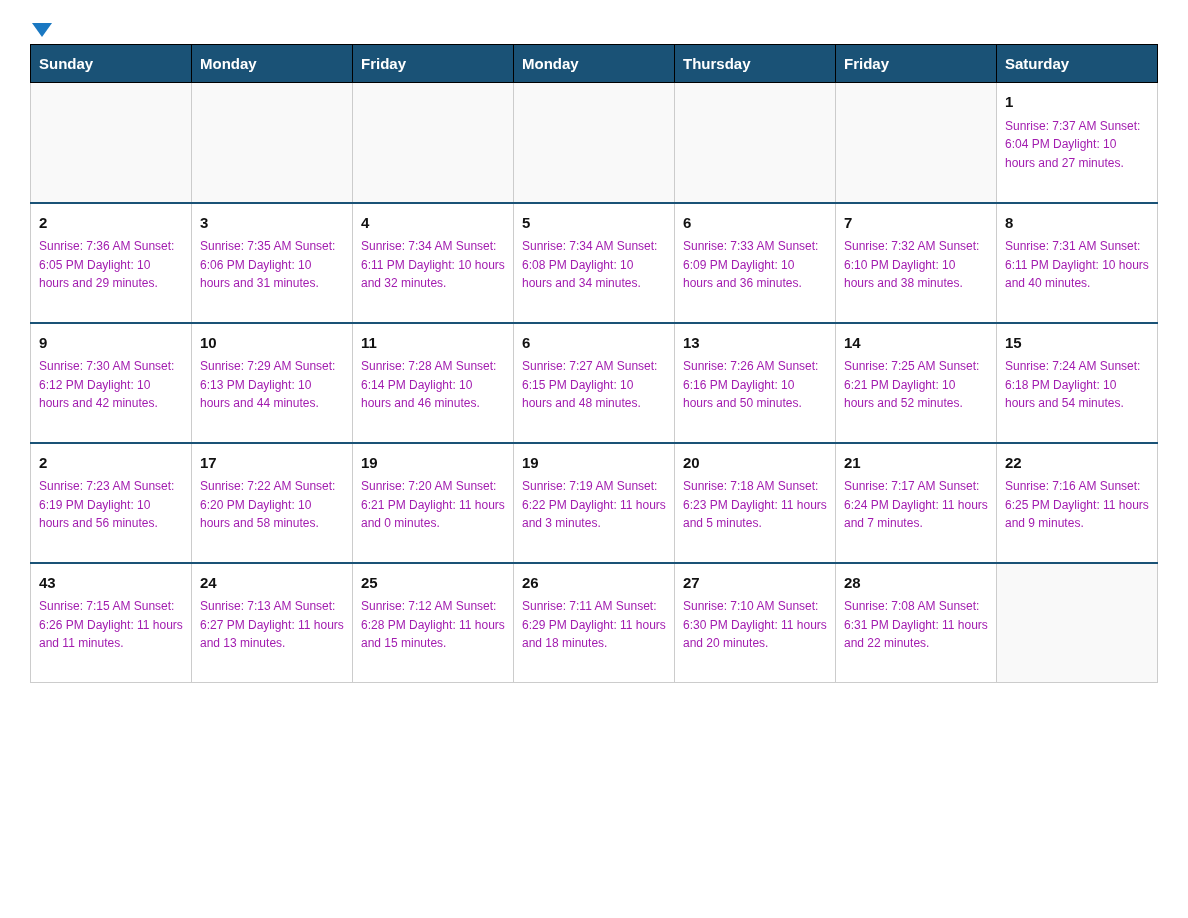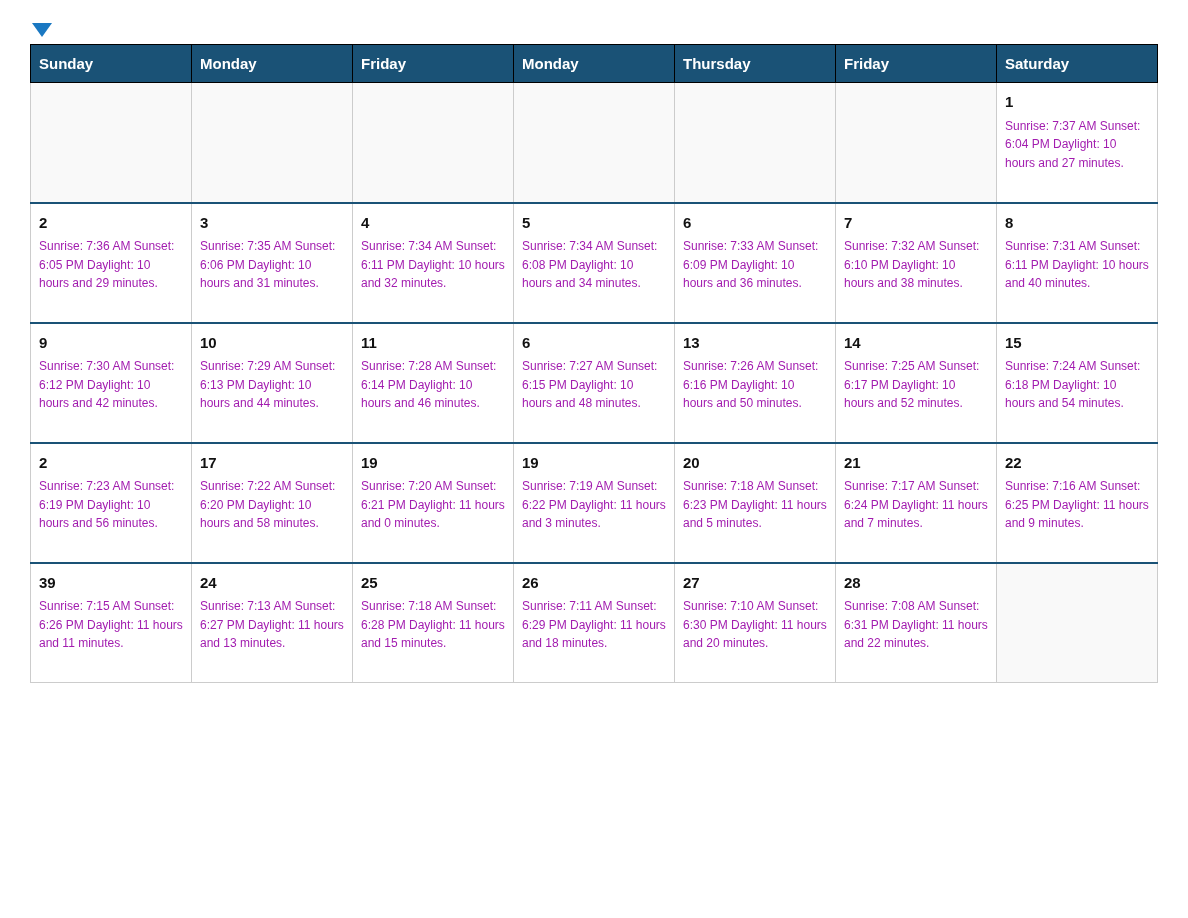--- a/index.html
+++ b/index.html
@@ -233,21 +233,21 @@
         <td>
           <span class="day-num">13</span>
           <div class="day-info">Sunrise: 7:26 AM
 Sunset: 6:16 PM
 Daylight: 10 hours
 and 50 minutes.</div>
         </td>
         <td>
           <span class="day-num">14</span>
           <div class="day-info">Sunrise: 7:25 AM
-Sunset: 6:17 PM
+Sunset: 6:21 PM
 Daylight: 10 hours
 and 52 minutes.</div>
         </td>
         <td>
           <span class="day-num">15</span>
           <div class="day-info">Sunrise: 7:24 AM
 Sunset: 6:18 PM
 Daylight: 10 hours
 and 54 minutes.</div>
         </td>
@@ -298,36 +298,36 @@
         <td>
           <span class="day-num">22</span>
           <div class="day-info">Sunrise: 7:16 AM
 Sunset: 6:25 PM
 Daylight: 11 hours
 and 9 minutes.</div>
         </td>
       </tr>
       <tr class="row-divider">
         <td>
-          <span class="day-num">39</span>
+          <span class="day-num">43</span>
           <div class="day-info">Sunrise: 7:15 AM
 Sunset: 6:26 PM
 Daylight: 11 hours
 and 11 minutes.</div>
         </td>
         <td>
           <span class="day-num">24</span>
           <div class="day-info">Sunrise: 7:13 AM
 Sunset: 6:27 PM
 Daylight: 11 hours
 and 13 minutes.</div>
         </td>
         <td>
           <span class="day-num">25</span>
-          <div class="day-info">Sunrise: 7:18 AM
+          <div class="day-info">Sunrise: 7:12 AM
 Sunset: 6:28 PM
 Daylight: 11 hours
 and 15 minutes.</div>
         </td>
         <td>
           <span class="day-num">26</span>
           <div class="day-info">Sunrise: 7:11 AM
 Sunset: 6:29 PM
 Daylight: 11 hours
 and 18 minutes.</div>

